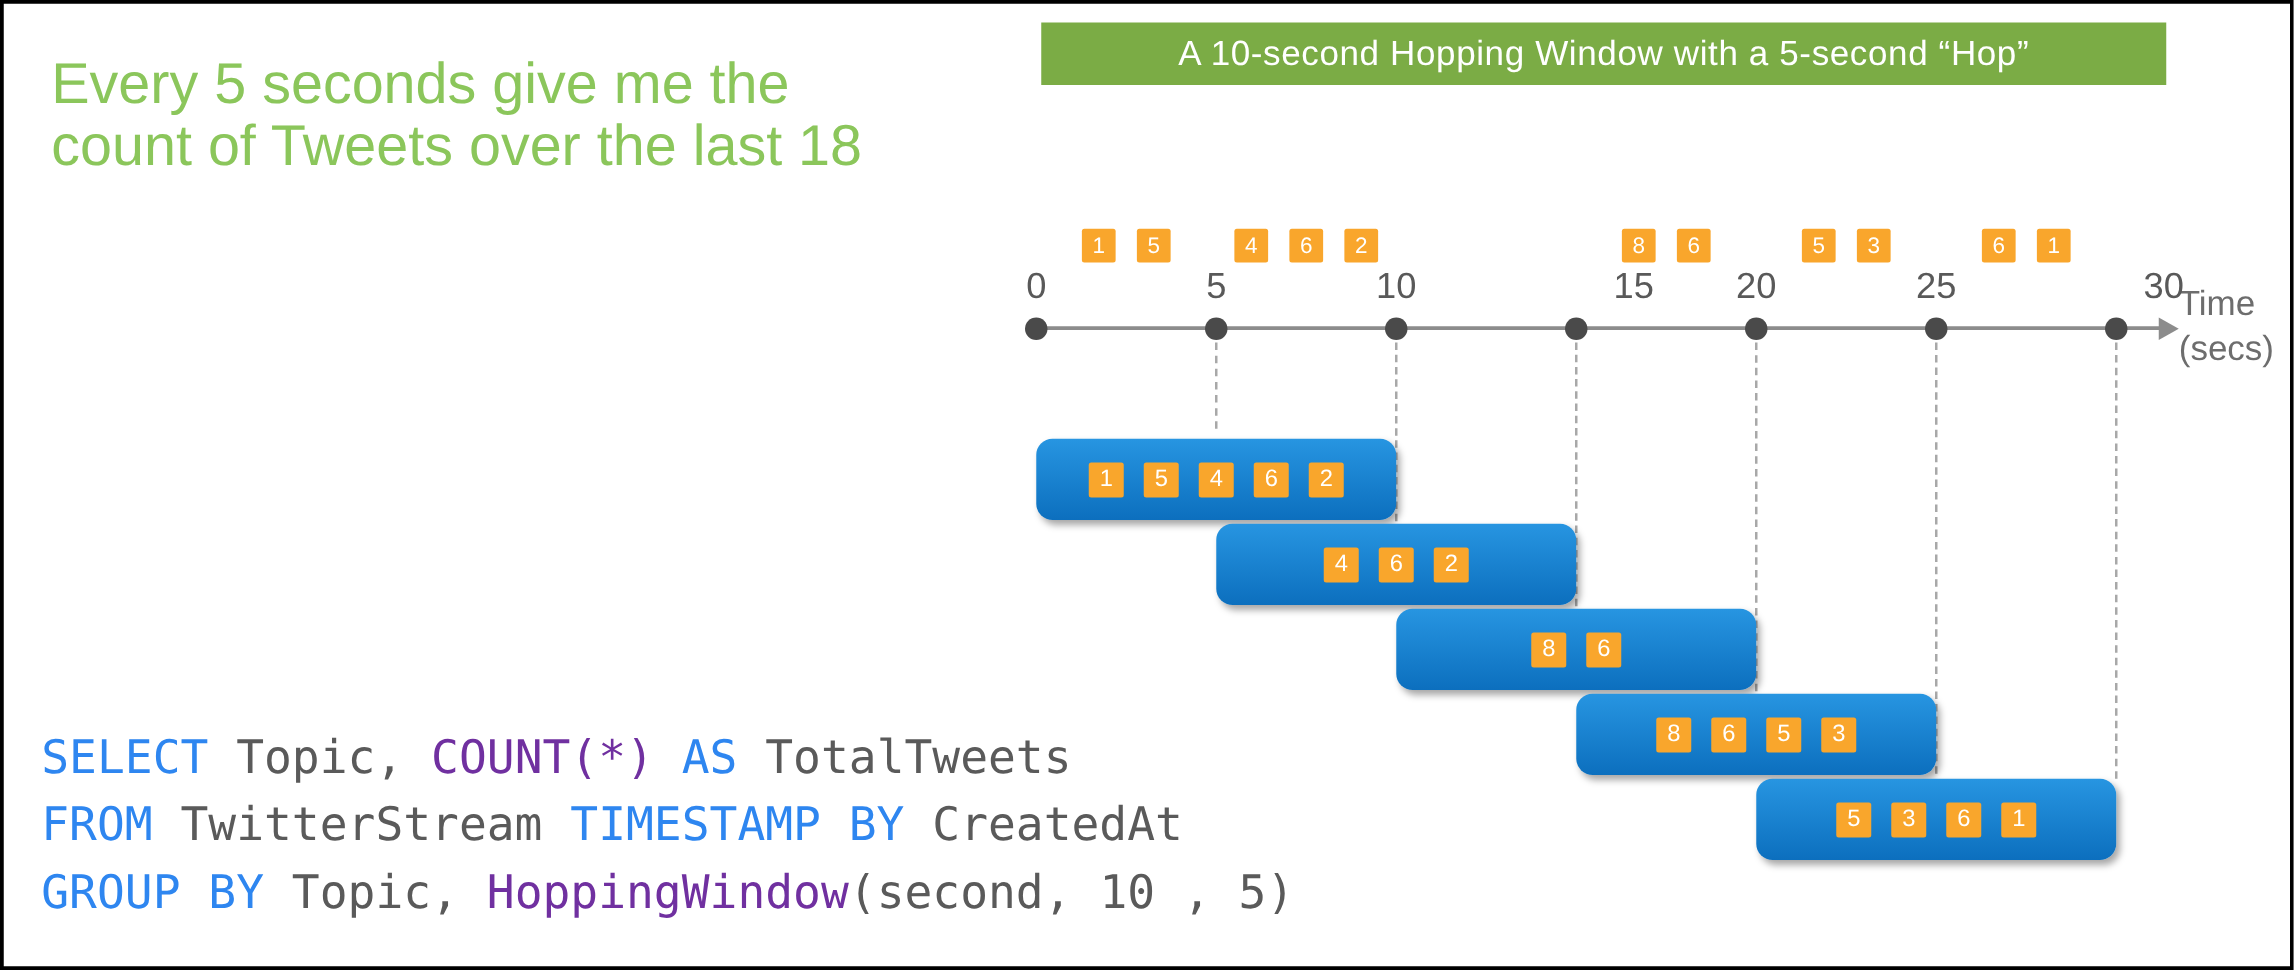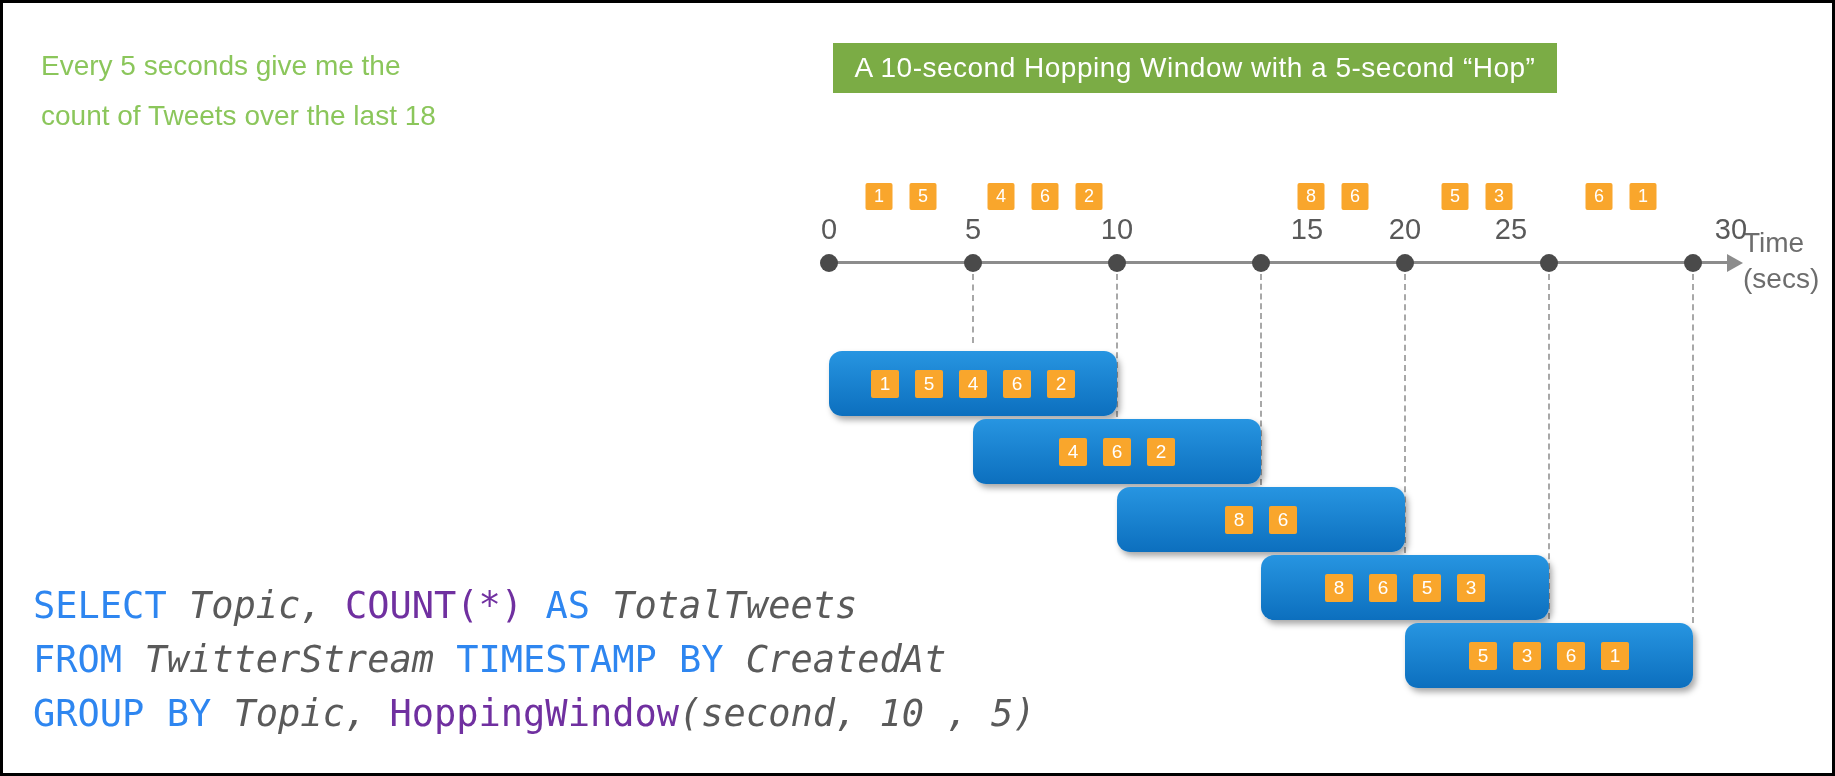--- a/index.html
+++ b/index.html
@@ -8,27 +8,27 @@
     width:1835px;height:776px;
     box-sizing:border-box;
     border:3px solid #000;
     background:#ffffff;
     overflow:hidden;
     font-family:"Liberation Sans", sans-serif;
   }
   
   .headline{
     position:absolute;left:38px;top:38px;width:700px;
-    font-size:28px;line-height:50px;
+    font-size:46px;line-height:50px;
     color:var(--green-text,#8bc65b);
     font-weight:400;
   }
   
   .banner{
-    position:absolute;left:830px;top:40px;width:724px;height:50px;
+    position:absolute;left:830px;top:15px;width:900px;height:50px;
     background:var(--banner-bg,#7bac45);
     color:#ffffff;font-size:28px;font-weight:300;
     display:flex;align-items:center;justify-content:center;
     letter-spacing:0.5px;
   }
   
   .axis-line{position:absolute;left:818px;top:258px;width:908px;height:3px;background:#8c8c8c;}
   .axis-arrow{
     position:absolute;left:1724px;top:251px;width:0;height:0;
     border-top:9px solid transparent;border-bottom:9px solid transparent;
@@ -58,21 +58,21 @@
   }
   .hwindow .ebox{width:28px;height:28px;font-size:19px;}
   
   .sql{
     position:absolute;left:30px;top:576px;margin:0;
     font-family:"DejaVu Sans Mono", monospace;
     font-size:37px;line-height:54px;white-space:pre;
   }
   .c-kw{color:var(--sql-kw,#2e86f0);}
   .c-fn{color:var(--sql-fn,#7030a0);margin-top:38px;}
-  .c-id{color:var(--sql-id,#5a5a5a);font-style:italic;}
+  .c-id{color:var(--sql-id,#5a5a5a);}
 </style>
 </head>
 <body>
 
 <div class="slide">
 
   <div class="headline">
     <div>Every 5 seconds give me the</div>
     <div>count of Tweets over the last 18</div>
   </div>
@@ -93,21 +93,21 @@
       <div class="dash-line" style="left: 969px; top: 271px; height: 69px;"></div>
       <div class="tick-label" style="left: 1074px;">10</div>
       <div class="tick-dot" style="left: 1105px; top: 251px;"></div>
       <div class="dash-line" style="left: 1113px; top: 271px; height: 143px;"></div>
       <div class="tick-label" style="left: 1264px;">15</div>
       <div class="tick-dot" style="left: 1249px; top: 251px;"></div>
       <div class="dash-line" style="left: 1257px; top: 271px; height: 211px;"></div>
       <div class="tick-label" style="left: 1362px;">20</div>
       <div class="tick-dot" style="left: 1393px; top: 251px;"></div>
       <div class="dash-line" style="left: 1401px; top: 271px; height: 279px;"></div>
-      <div class="tick-label" style="left: 1468px;">25</div>
+      <div class="tick-label" style="left: 1506px;">25</div>
       <div class="tick-dot" style="left: 1537px; top: 251px;"></div>
       <div class="dash-line" style="left: 1545px; top: 271px; height: 345px;"></div>
       <div class="tick-label" style="left: 1688px;">30</div>
       <div class="tick-dot" style="left: 1681px; top: 251px;"></div>
       <div class="dash-line" style="left: 1689px; top: 271px; height: 349px;"></div>
       <div class="event-group" style="left: 898px;">
         <div class="ebox">1</div>
         <div class="ebox">5</div>
       </div>
       <div class="event-group" style="left: 1042px;">

